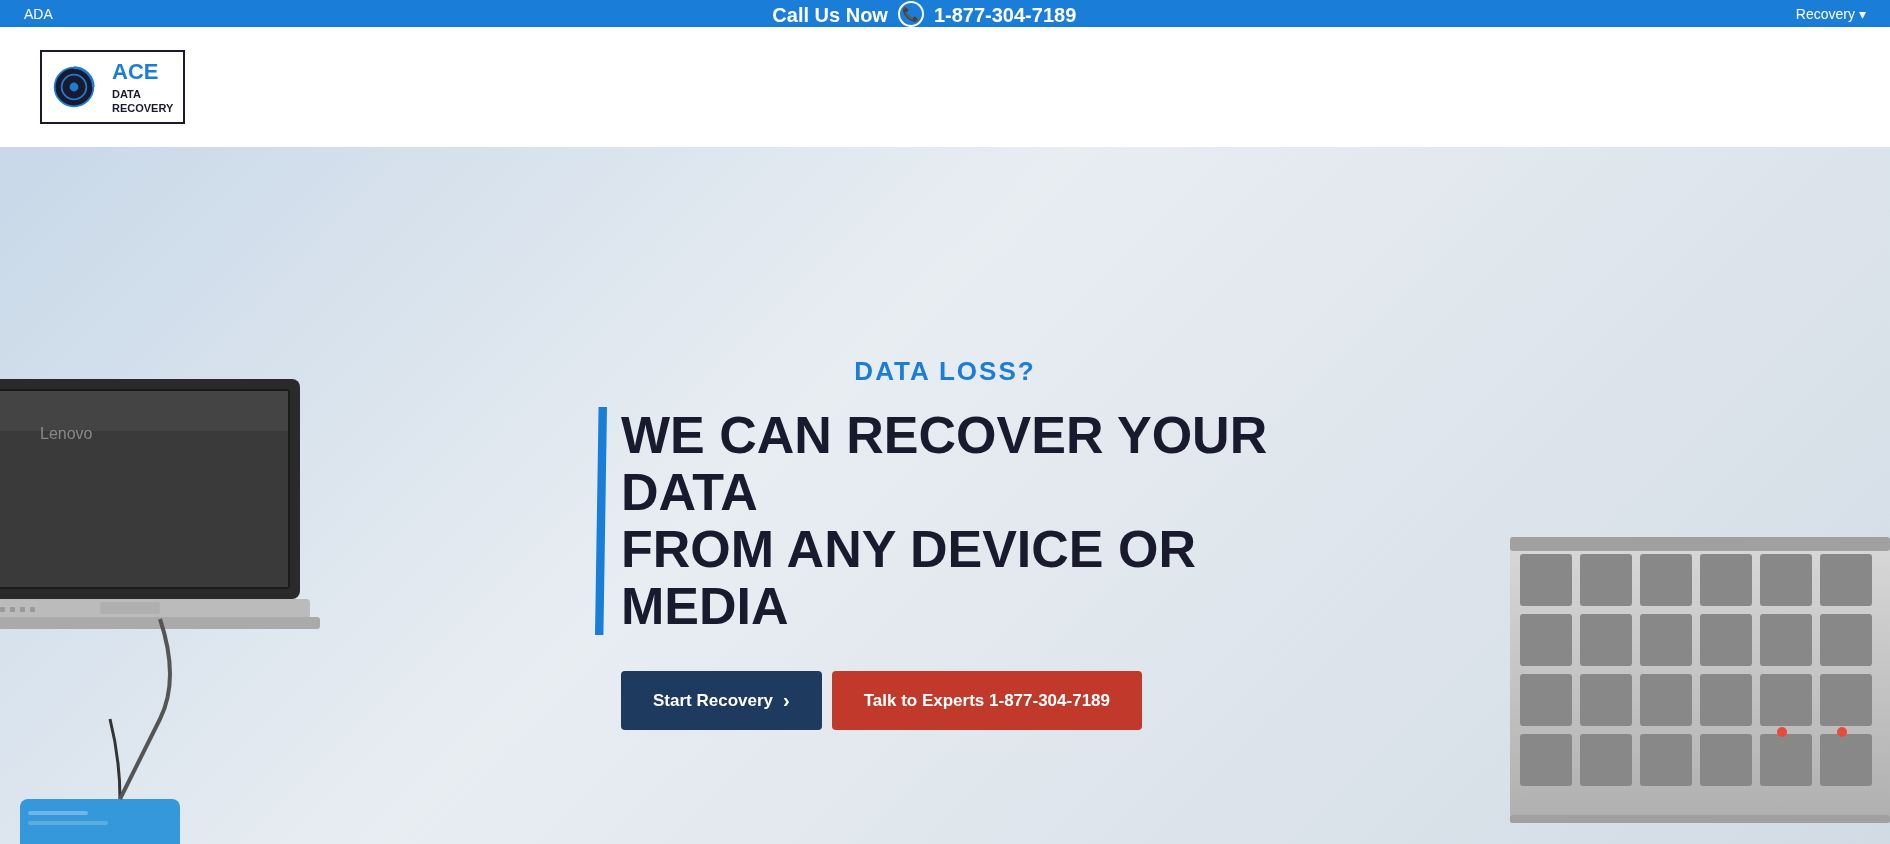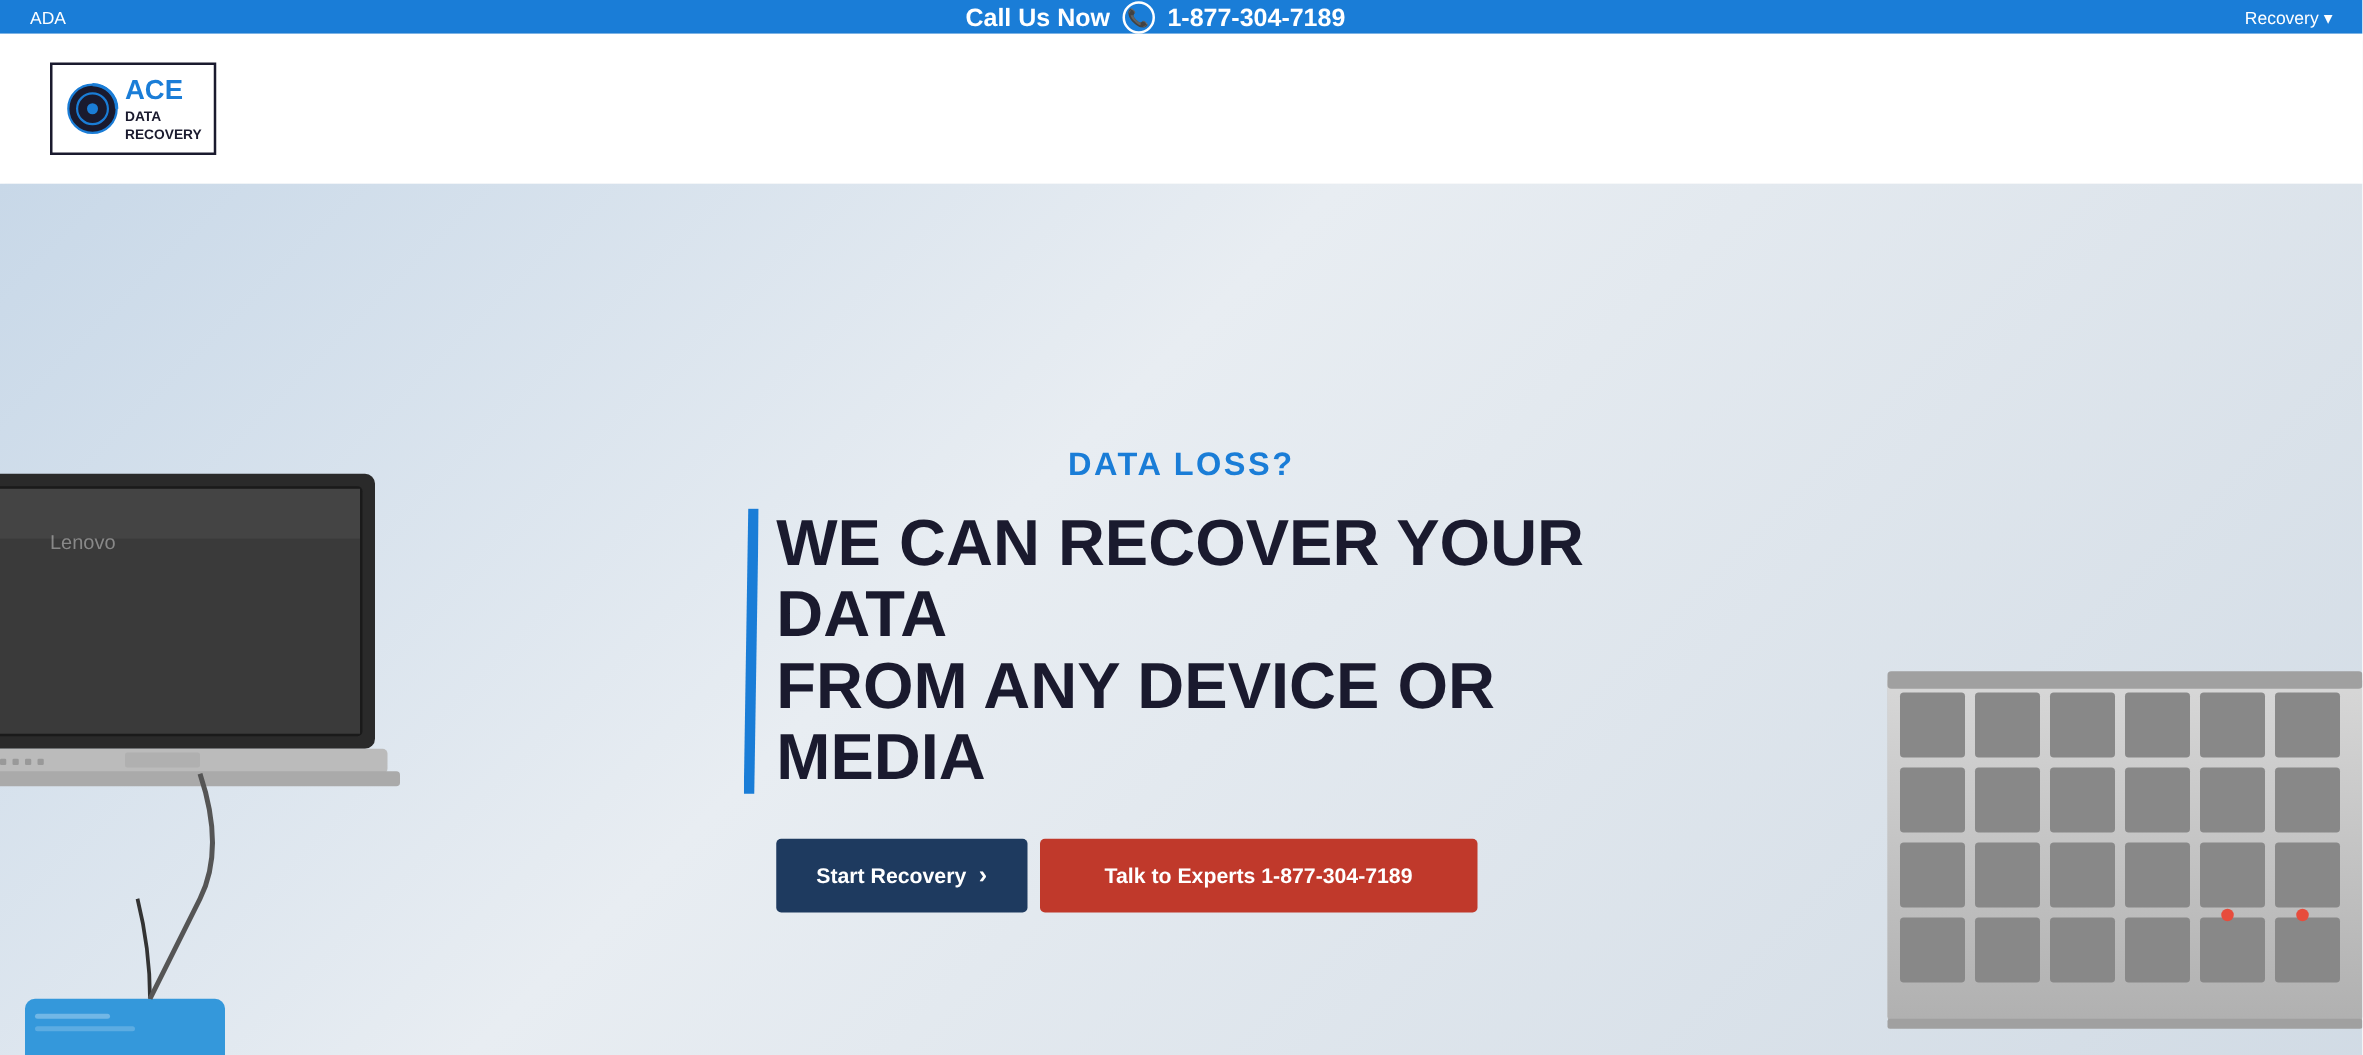--- a/index.html
+++ b/index.html
@@ -53,21 +53,21 @@
     }
     .logo-container {
       display: flex;
       align-items: center;
     }
     .logo-box {
       border: 2px solid #1a1a2e;
       padding: 6px 10px;
       display: flex;
       align-items: center;
-      gap: 4px;
+      gap: 16px;
     }
     .logo-icon {
       width: 44px;
       height: 44px;
     }
     .logo-text {
       display: flex;
       flex-direction: column;
       font-size: 11px;
       font-weight: 700;
@@ -189,21 +189,21 @@
       border-radius: 4px;
       cursor: pointer;
       display: flex;
       align-items: center;
       gap: 10px;
       white-space: nowrap;
     }
     .btn-talk-experts {
       background: #c0392b;
       color: white;
-      padding: 18px 52px;
+      padding: 18px 32px;
       font-size: 17px;
       font-weight: 700;
       border: none;
       border-radius: 4px;
       cursor: pointer;
       white-space: nowrap;
     }
 
     
     .laptop-svg { width: 100%; height: 100%; }

